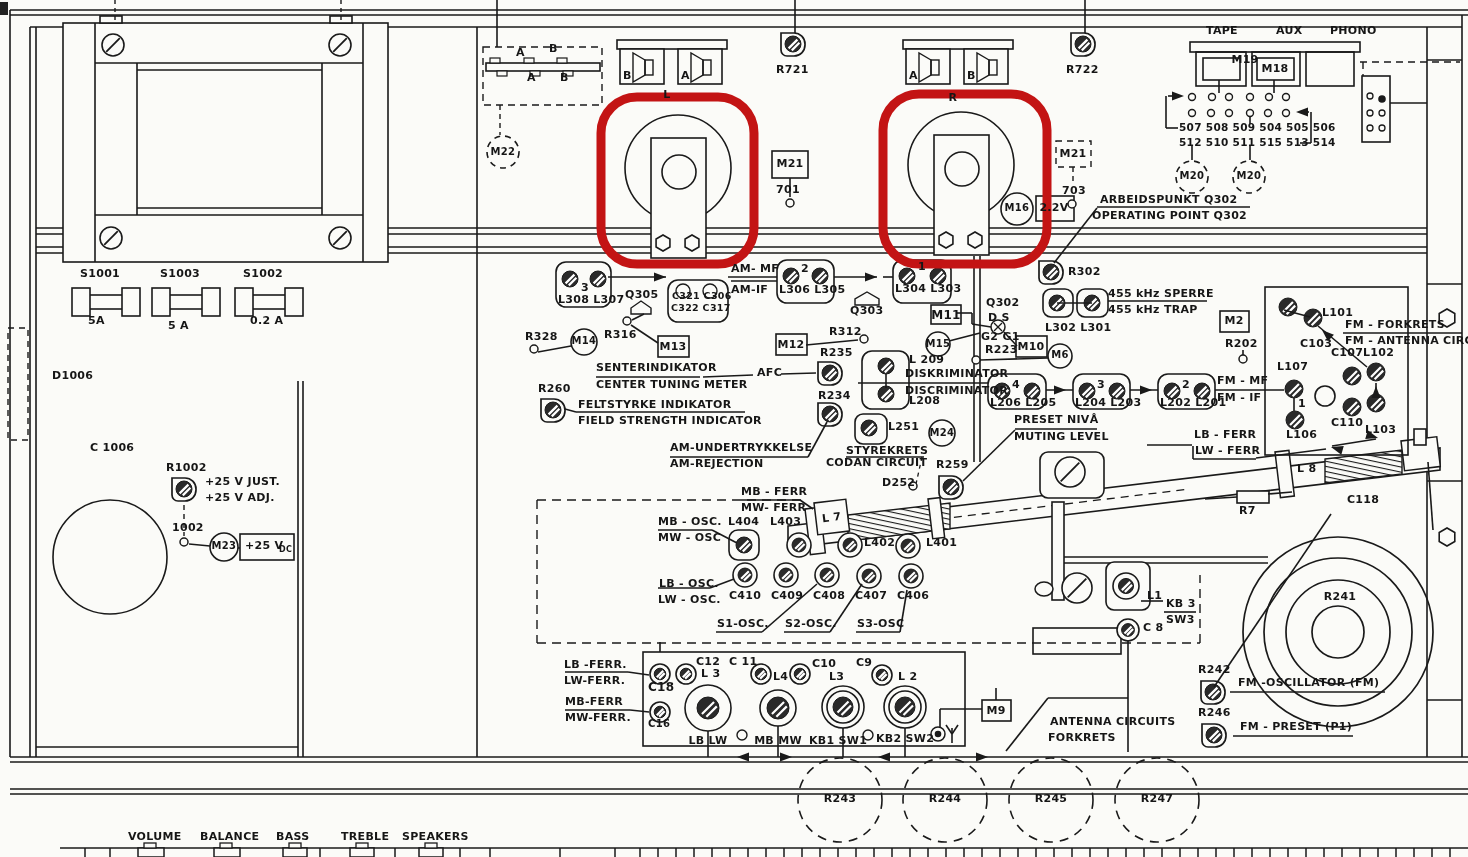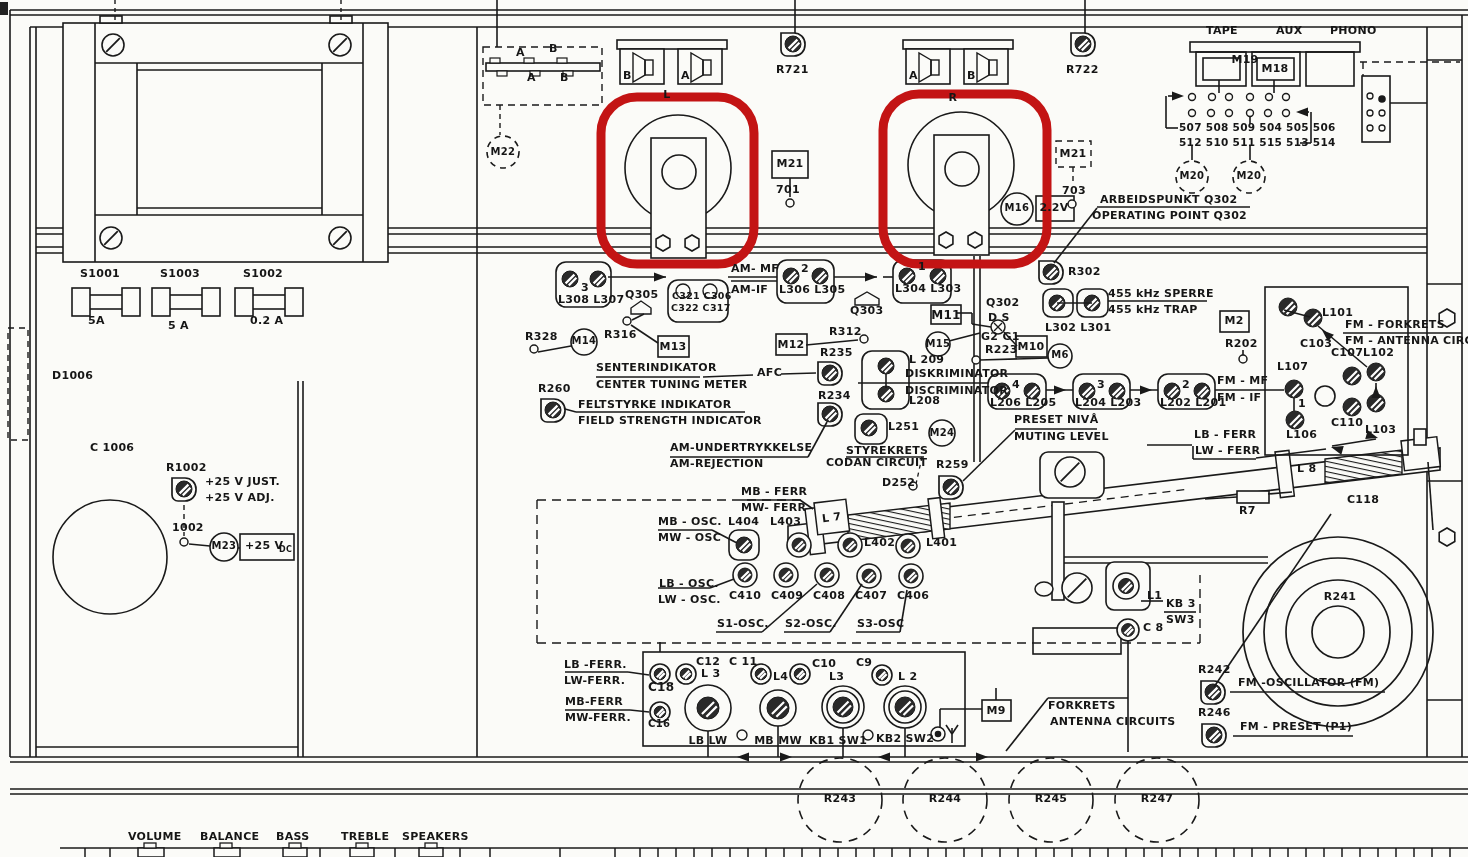--- a/index.html
+++ b/index.html
@@ -724,21 +724,21 @@
       <div class="lbl" style="left: 773px; top: 671px;">L4</div>
       <div class="lbl" style="left: 812px; top: 658px;">C10</div>
       <div class="lbl" style="left: 829px; top: 671px;">L3</div>
       <div class="lbl" style="left: 856px; top: 657px;">C9</div>
       <div class="lbl" style="left: 898px; top: 671px;">L 2</div>
       <div class="lbl" style="left: 708px; top: 735px; transform: translateX(-50%);">LB LW</div>
       <div class="lbl" style="left: 778px; top: 735px; transform: translateX(-50%);">MB MW</div>
       <div class="lbl" style="left: 838px; top: 735px; transform: translateX(-50%);">KB1 SW1</div>
       <div class="lbl" style="left: 905px; top: 733px; transform: translateX(-50%);">KB2 SW2</div>
       <div class="lbl" style="left: 996px; top: 705px; transform: translateX(-50%);">M9</div>
-      <div class="lbl" style="left: 1048px; top: 700px;">FORKRETS</div>
+      <div class="lbl" style="left: 1048px; top: 732px;">FORKRETS</div>
       <div class="lbl" style="left: 1050px; top: 716px;">ANTENNA  CIRCUITS</div>
       <div class="lbl" style="left: 840px; top: 793px; transform: translateX(-50%);">R243</div>
       <div class="lbl" style="left: 945px; top: 793px; transform: translateX(-50%);">R244</div>
       <div class="lbl" style="left: 1051px; top: 793px; transform: translateX(-50%);">R245</div>
       <div class="lbl" style="left: 1157px; top: 793px; transform: translateX(-50%);">R247</div>
       <div class="lbl" style="left: 128px; top: 831px;">VOLUME</div>
       <div class="lbl" style="left: 200px; top: 831px;">BALANCE</div>
       <div class="lbl" style="left: 276px; top: 831px;">BASS</div>
       <div class="lbl" style="left: 341px; top: 831px;">TREBLE</div>
       <div class="lbl" style="left: 402px; top: 831px;">SPEAKERS</div>

